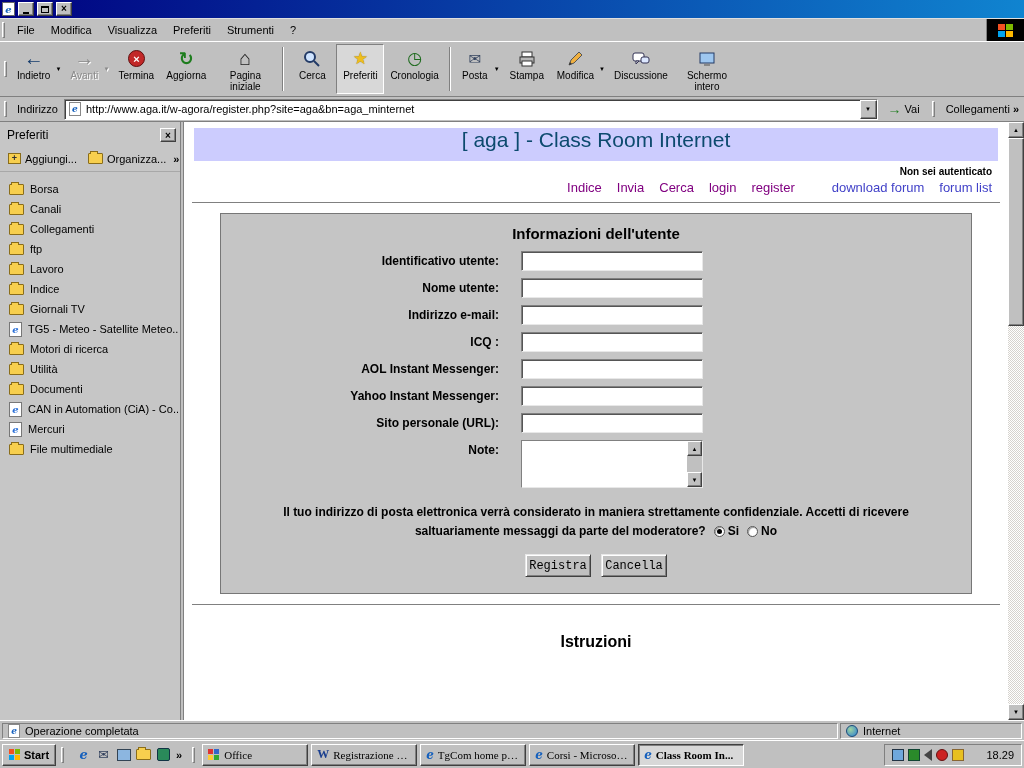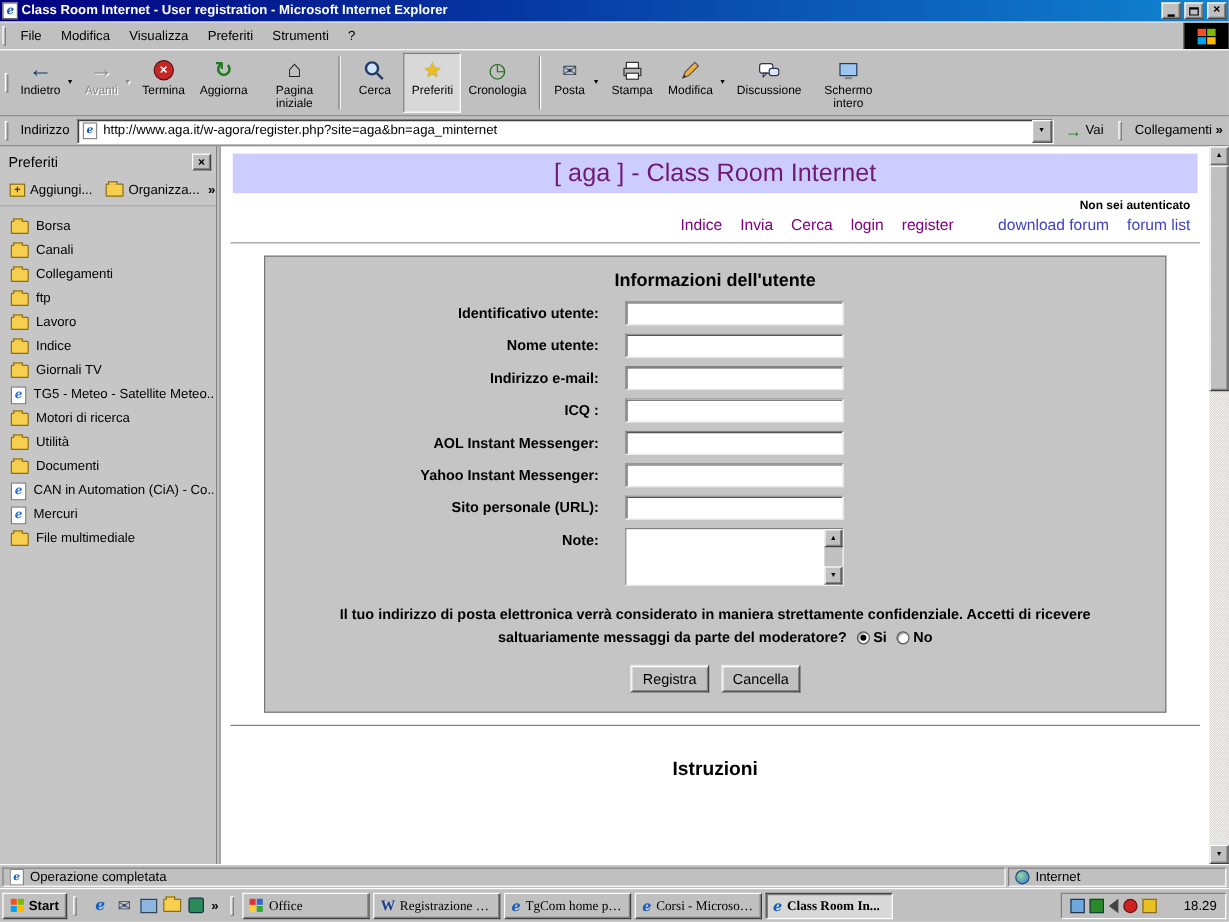--- a/index.html
+++ b/index.html
@@ -75,21 +75,21 @@
   .folder::before { content:""; position:absolute; top:-3px; left:1px; width:6px; height:2px; background:#f7cf4e; border:1px solid #8a6d1a; border-bottom:none; }
   .fav-list { flex:1; padding:7px 2px; overflow:hidden; }
   .fav-item { height:20px; display:flex; align-items:center; gap:6px; padding-left:7px; font-size:11px; white-space:nowrap; overflow:hidden; }
   .iepage { width:13px; height:15px; background:#fff; border:1px solid #777; display:flex; align-items:center; justify-content:center; flex:0 0 auto; }
   .iepage i { font:italic bold 10px "DejaVu Serif",serif; color:#2a6fd6; }
   .splitter { width:3px; background:#c0c0c0; border-right:1px solid #808080; flex:0 0 auto; }
 
   
   .content-wrap { flex:1; display:flex; background:#fff; min-width:0; }
   .content { flex:1; overflow:hidden; padding:4px 8px 0; min-width:0; }
-  .page-band { background:#ccccfe; margin:2px 2px 0; height:33px; display:flex; align-items:center; justify-content:center; font-size:21px; color:#701a75; }
+  .page-band { background:#ccccfe; margin:2px 2px 0; height:33px; display:flex; justify-content:center; font-size:21px; color:#0c4a6e; }
   .auth-line { text-align:right; font-size:10px; font-weight:bold; margin:5px 8px 0; }
   .nav-line { display:flex; justify-content:flex-end; align-items:flex-start; gap:15px; font-size:13px; margin:3px 8px 7px; }
   .nav-link { color:#800080; }
   .nav-link.alt { color:#4141c8; }
   .gap-lg { margin-left:22px; }
   .rule { border:none; border-top:1px solid #808080; border-bottom:1px solid #fff; margin:4px 0; }
 
   .form-box { width:752px; margin:9px auto 10px; background:#c5c5c5; border:1px solid #777; }
   .form-head { background:#ccccfe; border-bottom:1px solid #9a9ab8; padding:5px 10px; text-align:center; color:#800080; font-weight:bold; font-size:12px; line-height:17px; }
   .form-head a { color:#800080; text-decoration:underline; }
@@ -98,21 +98,21 @@
   .flab { flex:0 0 300px; text-align:right; font-weight:bold; font-size:12px; padding-right:22px; line-height:20px; }
   .ftext { width:182px; height:20px; background:#fff; border:1px solid; border-color:#808080 #e8e8e8 #e8e8e8 #808080; box-shadow:inset 1px 1px 0 #555; font-size:12px; padding:0 3px; outline:none; }
   .ta-box { width:182px; height:48px; background:#fff; border:1px solid; border-color:#808080 #e8e8e8 #e8e8e8 #808080; box-shadow:inset 1px 1px 0 #555; display:flex; }
   .ta-box textarea { flex:1; border:none; resize:none; outline:none; font:12px "Liberation Sans",sans-serif; min-width:0; }
   .ta-sb { width:15px; background:#c0c0c0; display:flex; flex-direction:column; justify-content:space-between; flex:0 0 auto; }
   .sbtn { height:15px; background:#c0c0c0; border:1px solid; border-color:#fff #404040 #404040 #fff; box-shadow:inset -1px -1px 0 #808080; font-size:6px; display:flex; align-items:center; justify-content:center; }
   .conf { font-weight:bold; font-size:12px; text-align:center; margin:15px 26px 4px; line-height:19px; }
   .radio { width:11px; height:11px; border-radius:50%; background:#fff; border:1px solid #555; box-shadow:inset 1px 1px 1px #999; display:inline-block; vertical-align:-2px; margin:0 3px 0 8px; }
   .radio.checked { position:relative; }
   .radio.checked::after { content:""; position:absolute; left:2px; top:2px; width:5px; height:5px; border-radius:50%; background:#000; }
-  .btn-row { display:flex; justify-content:center; gap:10px; margin:13px 0 16px; }
+  .btn-row { display:flex; justify-content:center; gap:10px; margin:13px 0 16px;font-family:Liberation Mono, monospace; }
   .win-btn { min-width:66px; height:23px; background:#c0c0c0; border:1px solid; border-color:#e8e8e8 #404040 #404040 #e8e8e8; box-shadow:inset 1px 1px 0 #fff, inset -1px -1px 0 #808080; font-size:12px; }
 
   .instr-title { text-align:center; font-weight:bold; font-size:16px; margin:27px 0 31px; }
 
   
   .vscroll { width:16px; flex:0 0 auto; display:flex; flex-direction:column;
     background-color:#d6d3ce;
     background-image:linear-gradient(45deg,#fff 25%,transparent 25%,transparent 75%,#fff 75%),linear-gradient(45deg,#fff 25%,transparent 25%,transparent 75%,#fff 75%);
     background-size:2px 2px; background-position:0 0,1px 1px; }
   .vscroll .sbtn { height:16px; flex:0 0 auto; }
@@ -158,21 +158,20 @@
 </style>
 </head>
 <body>
 
 <div class="screen">
 
   <div class="titlebar">
     <span class="t-ico">
         <i>e</i>
       </span>
-    <span class="t-title">Class Room Internet - User registration - Microsoft Internet Explorer</span>
     <span class="tbtn">
         <span class="minbar"></span>
       </span>
     <span class="tbtn">
         <span class="maxbox"></span>
       </span>
     <span class="tbtn">
         <span>×</span>
       </span>
   </div>

